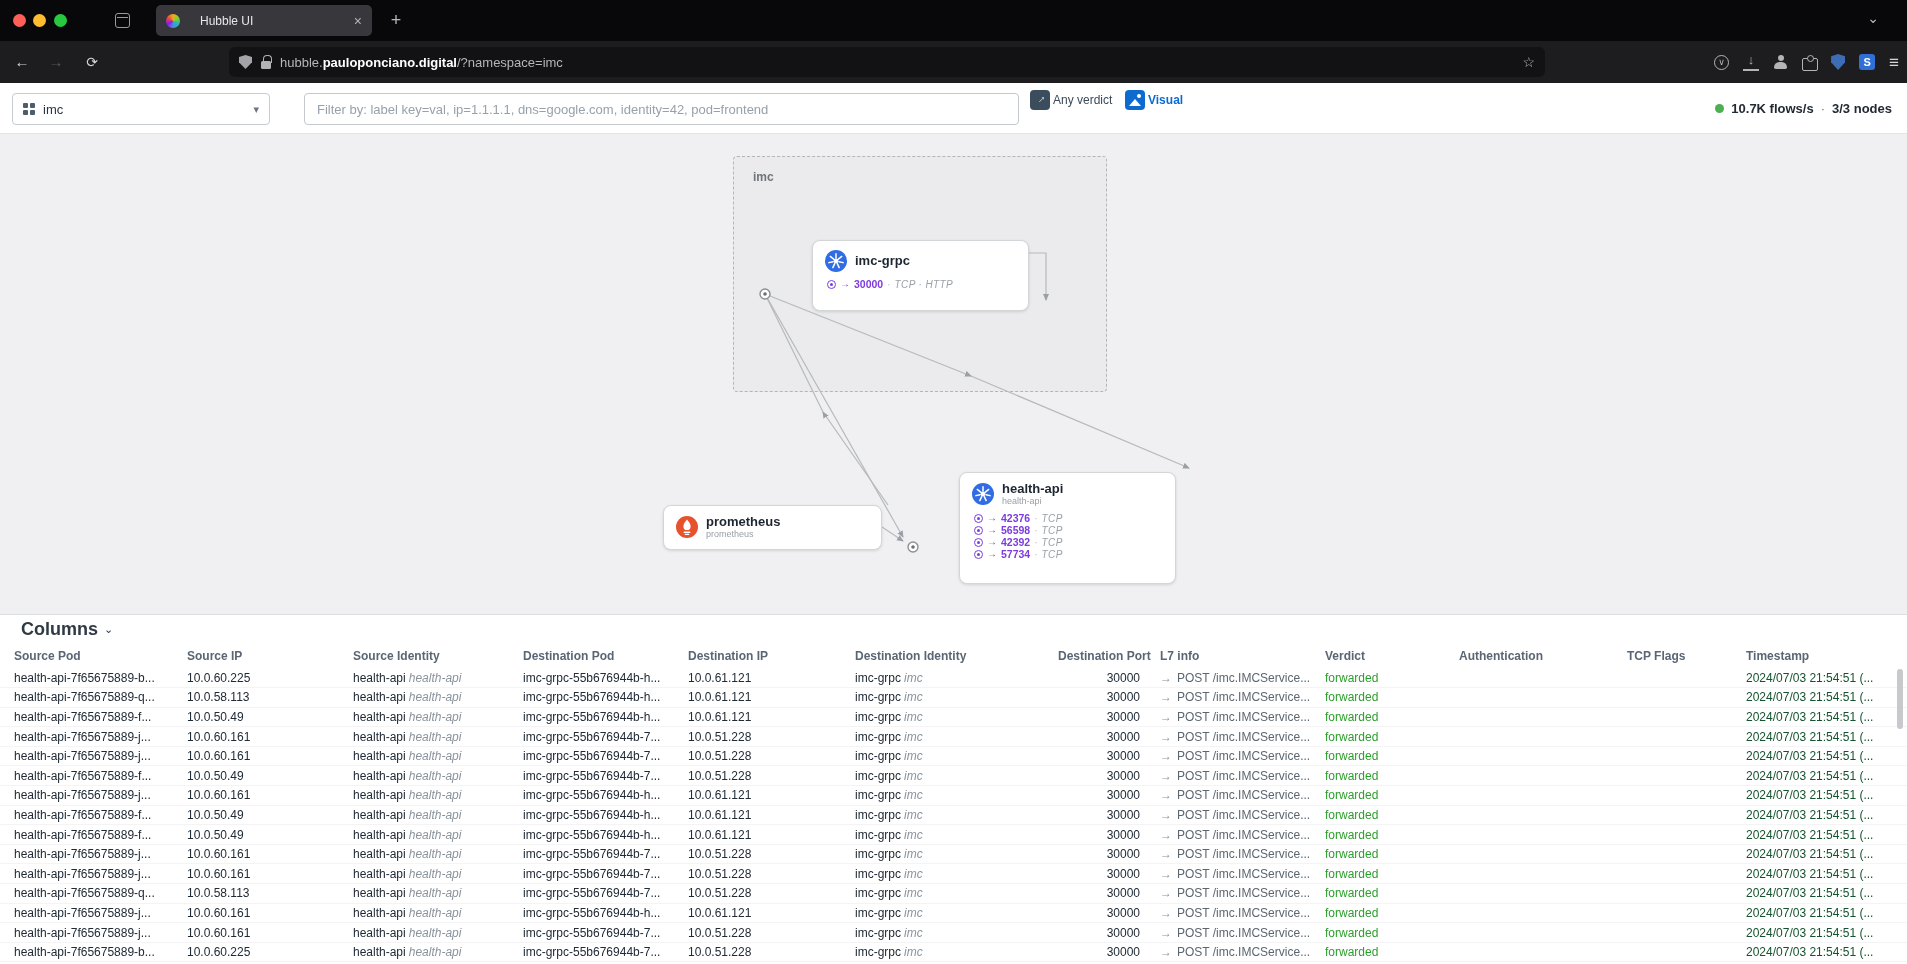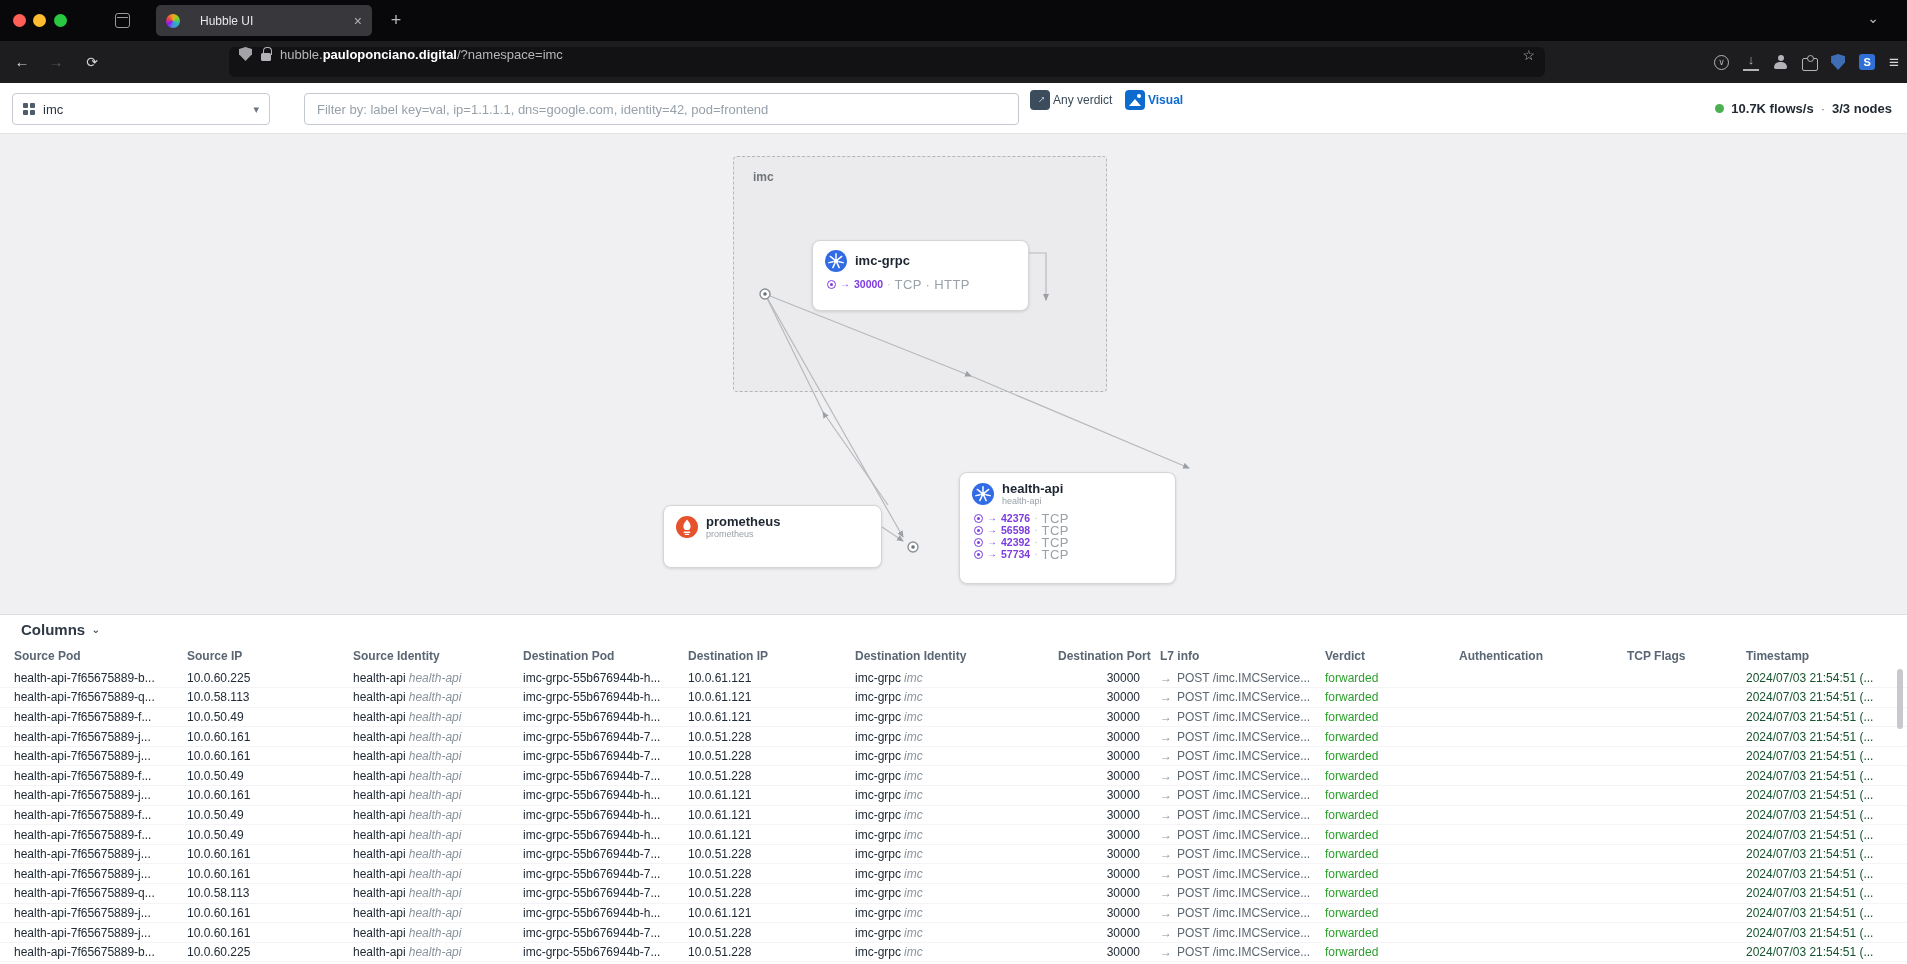--- a/index.html
+++ b/index.html
@@ -18,21 +18,21 @@
     background:conic-gradient(#f5a623,#7ed321,#2bb3c0,#4a90d9,#9013fe,#e74c3c,#f5a623); }
   .tab-title { color:#e8e8ea; font-size:12px; flex:1; white-space:nowrap; overflow:hidden;margin-left:12px; }
   .tab-close { color:#b4b4b8; font-size:14px; line-height:14px; cursor:default; }
   .newtab { position:absolute; left:384px; top:8px; color:#b9b9bc; font-size:18px; line-height:24px; width:24px; text-align:center; }
   .tabs-chevron { position:absolute; right:28px; top:10px; color:#b9b9bc; font-size:14px; }
 
   .navbar { position:absolute; left:0; top:41px; width:1907px; height:42px; background:#1d1d20; }
   .nav-ico { position:absolute; top:9px; width:24px; height:24px; text-align:center; line-height:24px; font-size:15px; color:#d5d5d9; }
   .i-back{ left:10px; } .i-fwd{ left:44px; color:#55555a; } .i-reload{ left:80px; font-size:14px; }
   .urlbar { position:absolute; left:229px; top:6px; width:1316px; height:30px; background:#121215; border-radius:6px;
-    display:flex; padding:0 10px; gap:8px; }
+    display:flex; align-items:center; padding:0 10px; gap:8px; }
   .shield-gray { width:13px; height:14px; background:#a3a3a8;
     clip-path:polygon(50% 0,100% 14%,100% 52%,50% 100%,0 52%,0 14%); }
   .lock { position:relative; width:12px; height:14px; }
   .lock:before { content:""; position:absolute; left:2.5px; top:0; width:7px; height:7px; border:1.6px solid #b2b2b7; border-bottom:none; border-radius:4px 4px 0 0; }
   .lock:after { content:""; position:absolute; left:1px; top:5.5px; width:10px; height:8px; background:#b2b2b7; border-radius:1.5px; }
   .url-text { flex:1; font-size:13px; color:#b6b6ba; white-space:nowrap; overflow:hidden; }
   .url-domain { color:#ffffff; font-weight:700; }
   .url-star { color:#bababe; font-size:14px; }
   .nav-right { position:absolute; right:8px; top:0; height:42px; display:flex; align-items:center; gap:14px; }
   .pocket { width:15px; height:15px; border:1.6px solid #b4b4b8; border-radius:50%; color:#b4b4b8;
@@ -81,39 +81,39 @@
 
   
   .map { position:absolute; left:0; top:134px; width:1907px; height:480px; background:#f0f0f2; }
   .map svg.edges { position:absolute; left:0; top:0; }
   .ns-box { position:absolute; left:733px; top:22px; width:374px; height:236px; border:1px dashed #b3b5b8;
     border-radius:4px; background:rgba(0,0,0,0.02); }
   .ns-box-label { position:absolute; left:19px; top:13px; font-size:12px; font-weight:700; color:#70757a; }
   .card { position:absolute; background:#fff; border:1px solid #d3d6d9; border-radius:8px;
     box-shadow:0 1px 3px rgba(0,0,0,0.12); }
   .card-grpc { left:812px; top:106px; width:217px; height:71px; }
-  .card-prom { left:663px; top:371px; width:219px; height:63px; }
+  .card-prom { left:663px; top:371px; width:219px; height:45px; }
   .card-health { left:959px; top:338px; width:217px; height:112px; }
   .card-head { display:flex; align-items:center; gap:8px; padding:9px 12px 4px 12px; }
   .card-titles { display:flex; flex-direction:column; }
   .card-title { font-size:13px; font-weight:700; color:#1d2630; line-height:14px; }
   .card-sub { font-size:9px; color:#9aa1a8; line-height:10px; }
   .ports { padding:2px 12px 8px 14px; }
   .port-row { display:flex; align-items:center; gap:4px; height:12px; }
   .ap-dot { position:relative; width:9px; height:9px; border:1.5px solid #7d3be0; border-radius:50%; flex:none; }
   .ap-dot i { position:absolute; left:2px; top:2px; width:3px; height:3px; border-radius:50%; background:#7d3be0; }
   .port-arrow { color:#7d3be0; font-size:10px; line-height:10px; }
   .port-num { color:#7d3be0; font-size:10.5px; font-weight:700; }
   .port-sep { color:#b6bcc2; font-size:10px; }
-  .port-proto { color:#9aa1a8; font-size:13px; letter-spacing:0.4px; }
+  .port-proto { color:#9aa1a8; font-size:10px; letter-spacing:0.4px;font-style:italic; }
 
   
   .flows { position:absolute; left:0; top:614px; width:1907px; height:350px; background:#fff; border-top:1px solid #dcdee0; }
   .columns-bar { position:absolute; left:21px; top:0; height:28px; display:flex; align-items:center; gap:6px; }
-  .columns-label { font-size:15px; font-weight:700; color:#2f3a45; }
+  .columns-label { font-size:18px; font-weight:700; color:#2f3a45; }
   .columns-chevron { font-size:11px; color:#2f3a45; }
   table.flow-table { position:absolute; left:0; top:28px; width:1907px; border-collapse:collapse; table-layout:fixed; }
   .flow-table th { height:25px; text-align:left; font-size:12px; font-weight:600; color:#5a6674; white-space:nowrap; overflow:hidden; }
   .flow-table td { height:19.6px; font-size:12px; color:#212b36; white-space:nowrap; overflow:hidden; border-bottom:1px solid #f4f4f6; }
   .flow-table th:first-child, .flow-table td:first-child { padding-left:14px; }
   .c-port-col { text-align:right !important; padding-right:20px; }
   .id-ns { font-style:italic; color:#8a939c; margin-left:3px; }
   .l7-arrow { color:#8a939c; margin-right:5px; }
   .c-l7 span.l7t { color:#5c6670; }
   .c-verdict span { color:#2b9f2b; }

